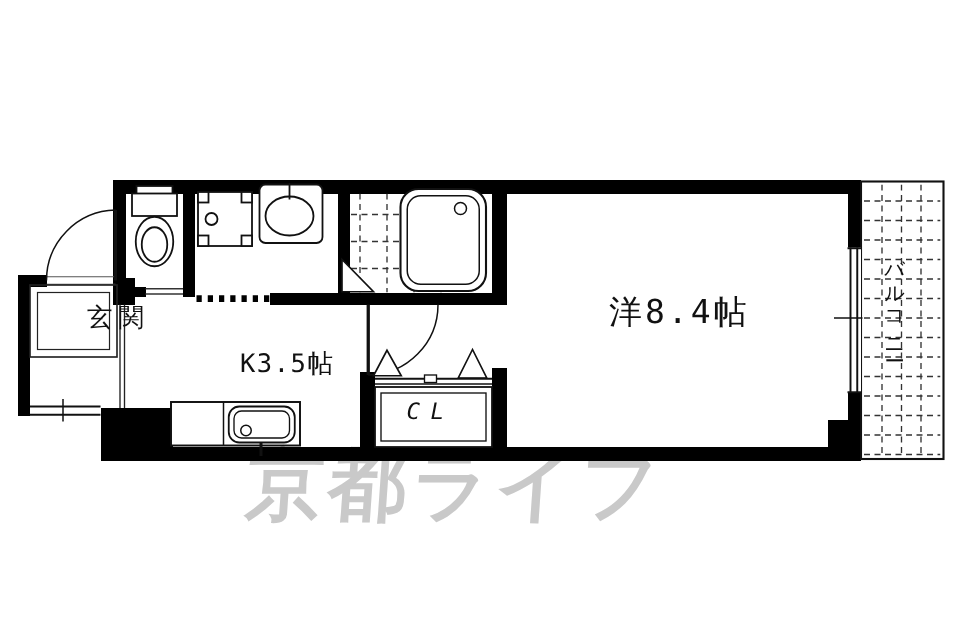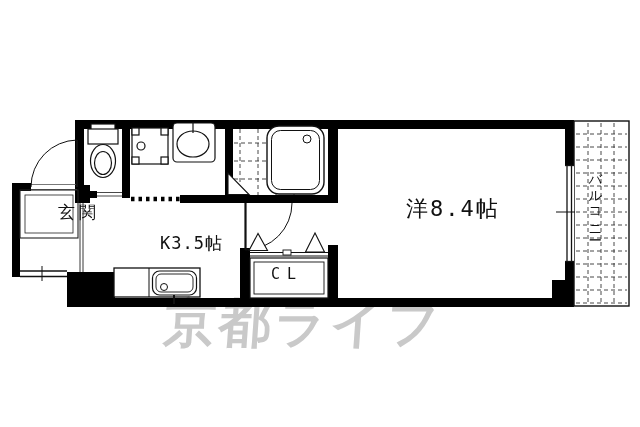--- a/index.html
+++ b/index.html
@@ -2,21 +2,21 @@
 <html><head>
 <meta charset="utf-8">
 <style>
   html,body{margin:0;padding:0;background:#fff;}
   body{width:640px;height:427px;font-family:"DejaVu Sans Mono","Liberation Mono",monospace;}
   .plan{position:relative;width:640px;height:427px;background:#fff;overflow:hidden;}
   .plan svg{position:absolute;left:0;top:0;z-index:1;}
   .room-label{position:absolute;z-index:3;color:#111;white-space:nowrap;line-height:1.1;}
   .lbl-entrance{left:26px;top:203px;font-size:17px;letter-spacing:4px;padding-left:32px;}
   .lbl-kitchen{left:129px;top:234px;font-size:17px;letter-spacing:1px;margin-left:31px;}
-  .lbl-closet{left:271px;top:266px;font-size:15px;letter-spacing:7px;}
+  .lbl-closet{left:271px;top:266px;font-size:15px;letter-spacing:7px;font-style:italic;}
   .lbl-main{left:406px;top:197px;font-size:22px;letter-spacing:2px;}
   .lbl-balcony{left:588px;top:164px;font-size:13.5px;letter-spacing:2px;
                writing-mode:vertical-rl;text-orientation:mixed;height:100px;}
   .watermark{position:absolute;left:164px;top:289px;z-index:4;
              font-size:52px;font-weight:bold;letter-spacing:3px;color:#c9c9c9;
              transform:skewX(-4deg);mix-blend-mode:multiply;white-space:nowrap;}
 </style>
 </head>
 <body>
 

